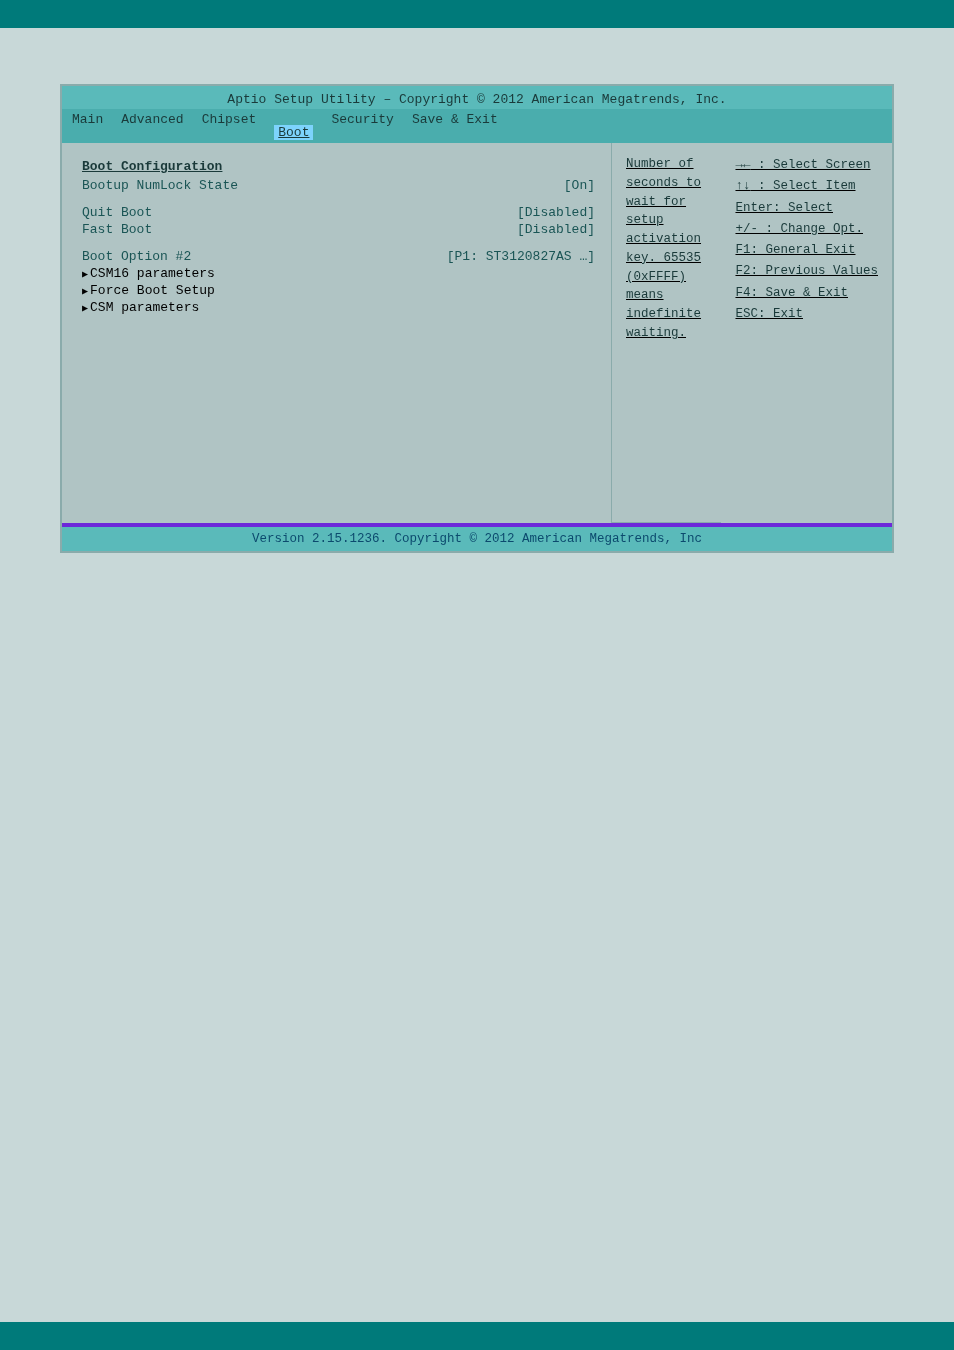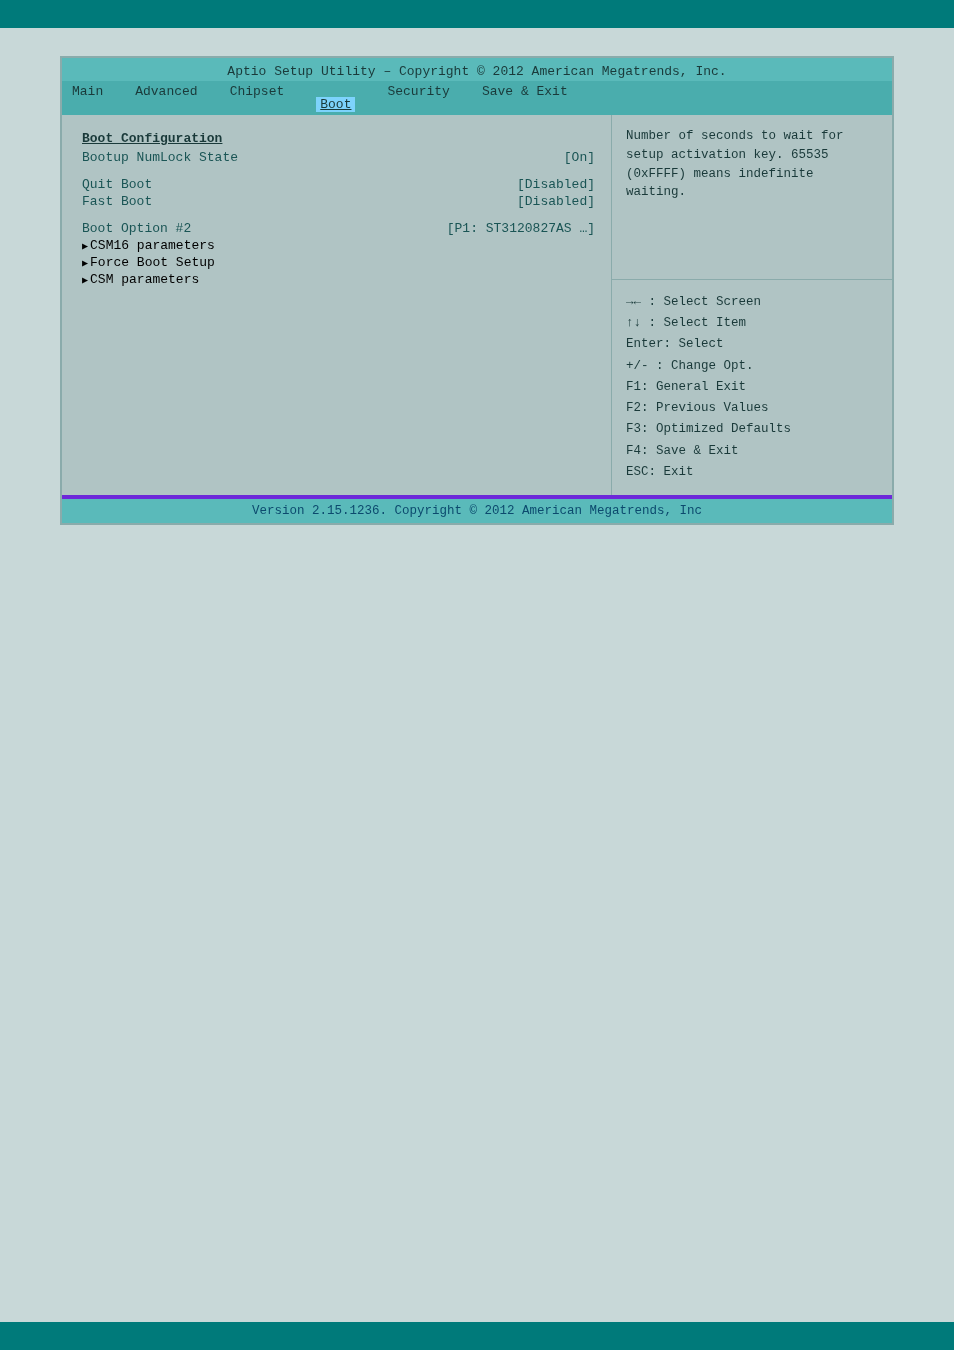--- a/index.html
+++ b/index.html
@@ -19,21 +19,21 @@
 
     .bottom-bar {
       height: 28px;
       background: #007a7a;
       width: 100%;
       position: absolute;
       bottom: 0;
     }
 
     .page-content {
-      padding: 28px 60px;
+      padding: 56px 60px;
     }
 
     .bios-container {
       background: #b0c4c4;
       border: 2px solid #8aabab;
       width: 100%;
     }
 
     
     .title-bar {
@@ -43,21 +43,21 @@
       color: #1a3a3a;
       font-size: 13px;
       font-weight: normal;
     }
 
     
     .menu-bar {
       background: #4aadad;
       padding: 3px 10px;
       display: flex;
-      gap: 32px;
+      gap: 18px;
       font-size: 13px;
       color: #1a3a3a;
     }
 
     .menu-bar span {
       cursor: pointer;
     }
 
     .menu-bar span.active {
       background: #7dd3fc;
@@ -78,21 +78,22 @@
 
     .left-panel {
       flex: 1;
       padding: 16px 16px 16px 20px;
       border-right: 1px solid #8aabab;
     }
 
     .right-panel {
       width: 280px;
       display: flex;
-      flex-direction: column;
+      flex-direction: row;
+      text-decoration: underline;
     }
 
     .right-top {
       flex: 1;
       padding: 12px 14px;
       border-bottom: 1px solid #8aabab;
       font-size: 12.5px;
       color: #1a3a3a;
       line-height: 1.5;
     }
@@ -235,21 +236,20 @@
           <span>Number of seconds to wait for setup activation key. 65535 (0xFFFF) means indefinite waiting.</span>
         </div>
 
         <div class="right-bottom">
           <div><span class="arrow-key">→←</span> : Select Screen</div>
           <div><span class="arrow-key">↑↓</span> : Select Item</div>
           <div>Enter: Select</div>
           <div>+/- : Change Opt.</div>
           <div>F1: General Exit</div>
           <div>F2: Previous Values</div>
-          <div>F3: Optimized Defaults</div>
           <div>F4: Save &amp; Exit</div>
           <div>ESC: Exit</div>
         </div>
 
       </div>
     </div>
 
     <div class="bios-footer">
       <span>Version 2.15.1236. Copyright © 2012 American Megatrends, Inc</span>
     </div>

